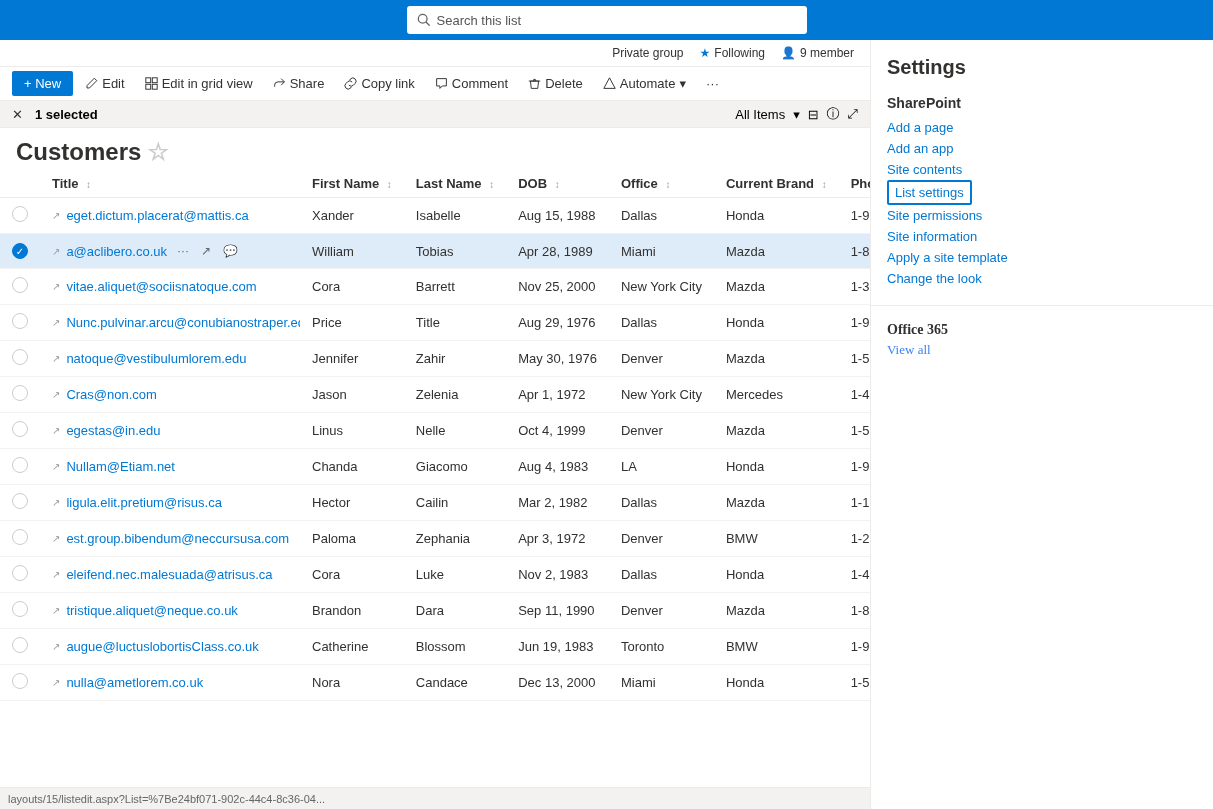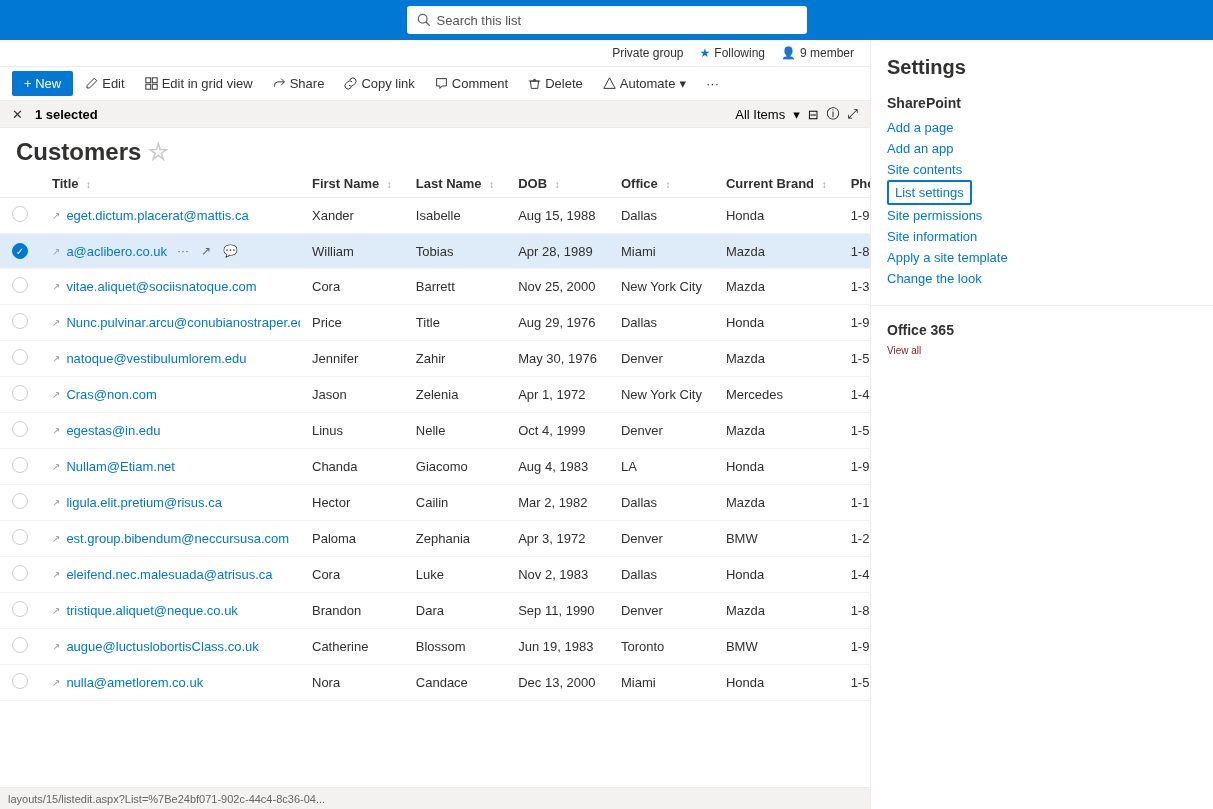--- a/index.html
+++ b/index.html
@@ -232,31 +232,32 @@
       border-radius: 2px;
       display: inline-block;
     }
     .settings-divider {
       height: 1px;
       background: #edebe9;
       margin: 8px 0;
     }
     .office365-section {
       padding: 8px 16px;
+      font-family: Liberation Serif, serif;
     }
     .office365-title {
       font-size: 14px;
       font-weight: 600;
       color: #323130;
       margin-bottom: 4px;
     }
     .view-all-link {
-      color: #7f1d1d;
+      color: #3b82f6;
       text-decoration: none;
-      font-size: 10px;
+      font-size: 13px;
       cursor: pointer;
     }
 
     
     ::-webkit-scrollbar { width: 8px; height: 8px; }
     ::-webkit-scrollbar-track { background: #f3f2f1; }
     ::-webkit-scrollbar-thumb { background: #c8c6c4; border-radius: 4px; }
   </style>
 </head>
 <body>

